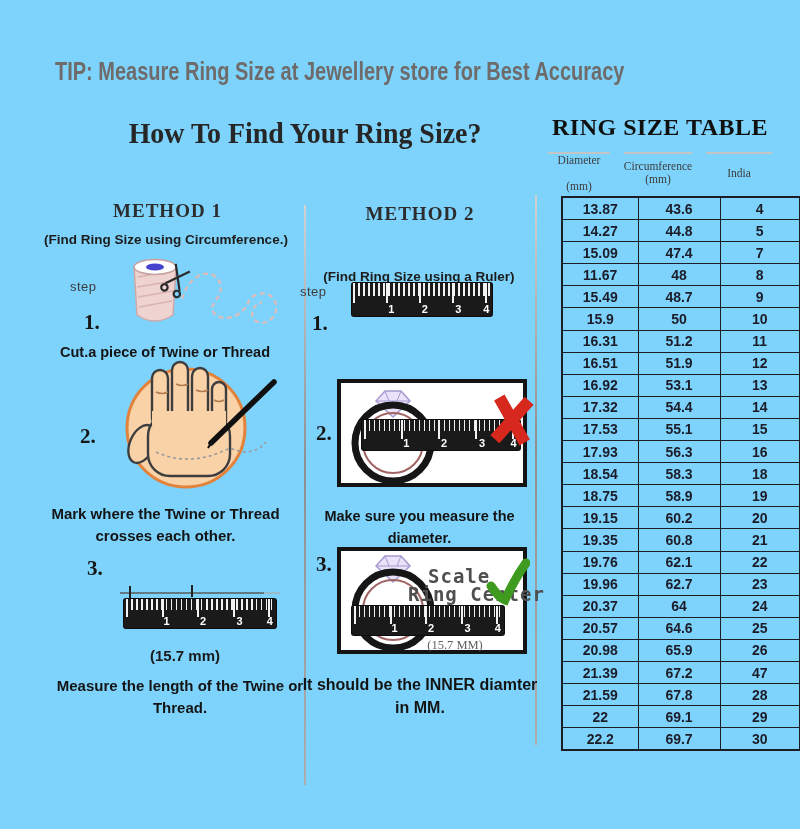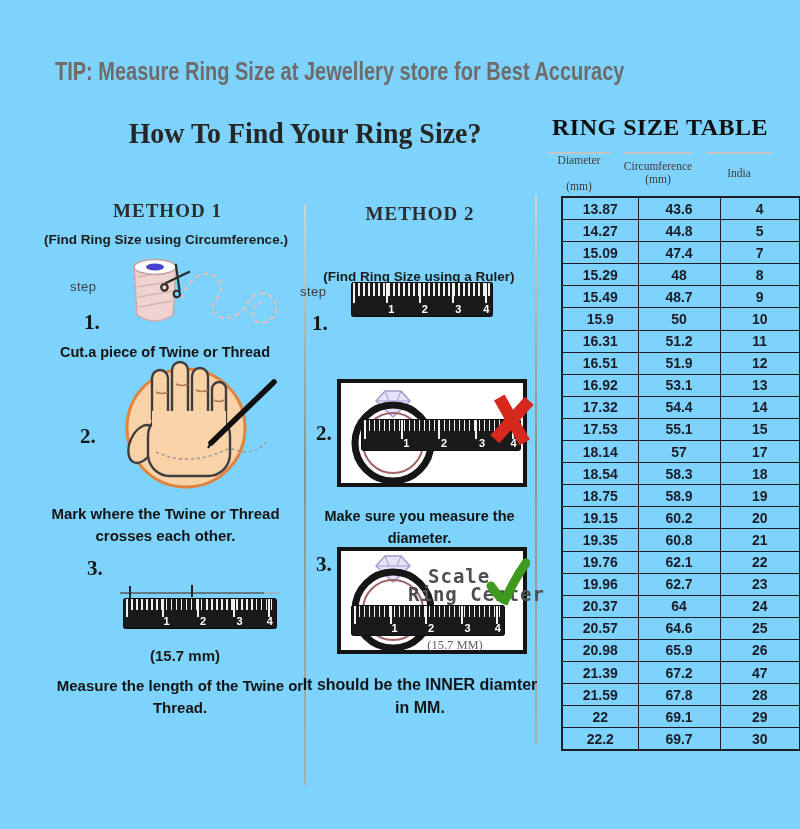--- a/index.html
+++ b/index.html
@@ -218,21 +218,21 @@
           <td>14.27</td>
           <td>44.8</td>
           <td>5</td>
         </tr>
         <tr>
           <td>15.09</td>
           <td>47.4</td>
           <td>7</td>
         </tr>
         <tr>
-          <td>15.29</td>
+          <td>11.67</td>
           <td>48</td>
           <td>8</td>
         </tr>
         <tr>
           <td>15.49</td>
           <td>48.7</td>
           <td>9</td>
         </tr>
         <tr>
           <td>15.9</td>
@@ -258,23 +258,23 @@
           <td>17.32</td>
           <td>54.4</td>
           <td>14</td>
         </tr>
         <tr>
           <td>17.53</td>
           <td>55.1</td>
           <td>15</td>
         </tr>
         <tr>
-          <td>18.14</td>
-          <td>57</td>
-          <td>17</td>
+          <td>17.93</td>
+          <td>56.3</td>
+          <td>16</td>
         </tr>
         <tr>
           <td>18.54</td>
           <td>58.3</td>
           <td>18</td>
         </tr>
         <tr>
           <td>18.75</td>
           <td>58.9</td>
           <td>19</td>

